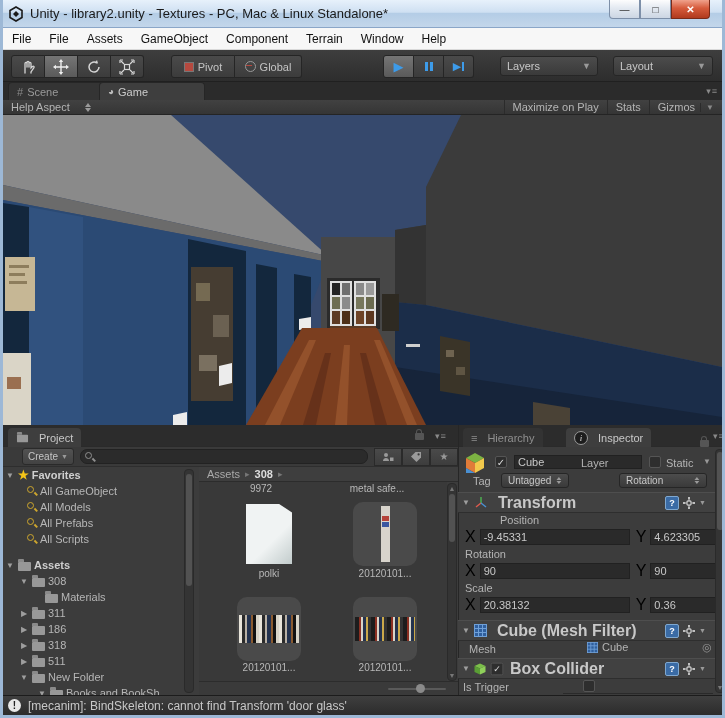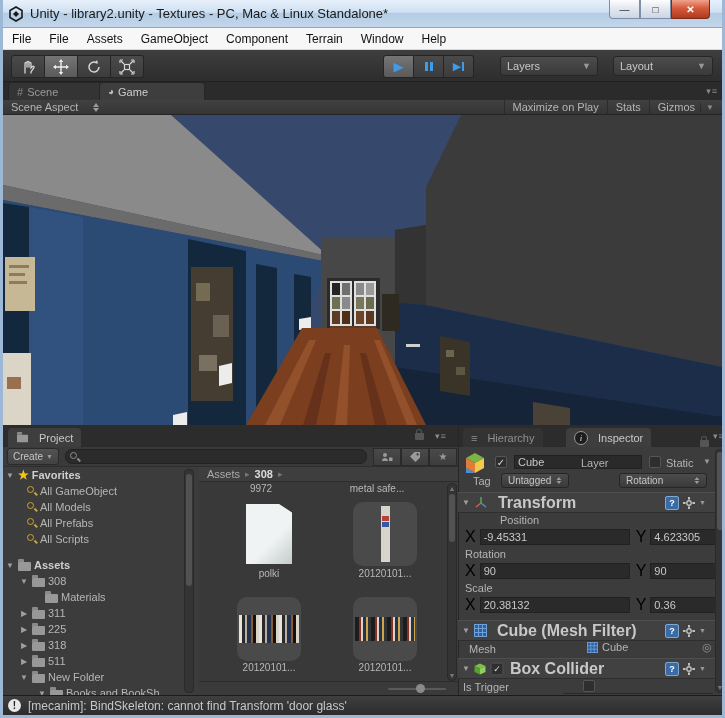--- a/index.html
+++ b/index.html
@@ -37,21 +37,21 @@
   .ud{display:inline-block;width:7px;height:9px;position:relative;margin-left:14px;}
   .ud::before{content:"";position:absolute;left:1px;top:0;border-left:3px solid transparent;border-right:3px solid transparent;border-bottom:4px solid #9a9a9a;}
   .ud::after{content:"";position:absolute;left:1px;bottom:0;border-left:3px solid transparent;border-right:3px solid transparent;border-top:4px solid #9a9a9a;}
   
   .bottomhdr{left:0;top:425px;width:719px;height:22px;background:#2c2c2c;border-bottom:1px solid #2a2a2a;}
   .paneltab{position:absolute;top:3px;height:19px;border-radius:4px 4px 0 0;display:flex;align-items:center;gap:10px;padding:0 8px;font-size:11px;}
   .paneltab.active{background:#3e3e3e;color:#c8c8c8;}
   .paneltab.inactive{background:#333;color:#8f8f8f;}
   .lock{width:9px;height:7px;background:#555;border-radius:1px;position:relative;}
   .lock::before{content:"";position:absolute;top:-4px;left:1px;width:4px;height:3px;border:1.5px solid #555;border-bottom:none;border-radius:3px 3px 0 0;}
-  .createbar{left:0;top:447px;width:455px;height:20px;background:#3a3a3a;border-bottom:1px solid #2e2e2e;display:flex;align-items:center;}
+  .createbar{left:0;top:447px;width:455px;height:20px;background:#3a3a3a;border-bottom:1px solid #2e2e2e;display:flex;align-items:center;padding-left:15px;}
   .createbtn{margin-left:4px;height:15px;padding:0 5px;border-radius:3px;background:linear-gradient(#525252,#424242);border:1px solid #2a2a2a;color:#c6c6c6;font-size:10px;display:flex;align-items:center;gap:3px;}
   .searchwrap{margin-left:6px;width:292px;height:13px;background:#2b2b2b;border:1px solid #222;border-radius:7px;display:flex;align-items:center;padding:0 4px;}
   .searchwrap input{flex:1;background:transparent;border:none;outline:none;color:#ccc;font-size:10px;height:11px;}
   .mag{width:10px;height:10px;position:relative;flex:none;}
   .mag::before{content:"";position:absolute;left:0;top:0;width:5px;height:5px;border:1.5px solid #8f8f8f;border-radius:50%;}
   .mag::after{content:"";position:absolute;left:7px;top:7px;width:4px;height:1.5px;background:#8f8f8f;transform:rotate(45deg);}
   .mag.gold::before{border-color:#cda62e;}
   .mag.gold::after{background:#cda62e;}
   .sicons{margin-left:6px;display:flex;}
   .sicon{width:26px;height:16px;background:linear-gradient(#4a4a4a,#3d3d3d);border:1px solid #2a2a2a;display:flex;align-items:center;justify-content:center;color:#9a9a9a;font-size:10px;}
@@ -139,20 +139,32 @@
           </svg>
       </div>
       <div class="btn" style="width:32px">
         <svg width="16" height="16" viewBox="0 0 16 16">
             <rect x="5.5" y="5.5" width="5" height="5" fill="none" stroke="#d6d6d6" stroke-width="1.2"></rect>
             <path d="M2 2l3 3M14 2l-3 3M2 14l3-3M14 14l-3-3" stroke="#d6d6d6" stroke-width="1.2"></path>
             <path d="M1 1h3M1 1v3M15 1h-3M15 1v3M1 15h3M1 15v-3M15 15h-3M15 15v-3" stroke="#d6d6d6" stroke-width="1.2"></path>
           </svg>
       </div>
     </div>
+    <div class="grp" style="left:168px;">
+      <div class="btn" style="width:62px;gap:4px">
+        <span style="display:inline-block;width:8px;height:8px;background:#b5493f;border:1px solid #777;"></span>
+        <span>Pivot</span>
+      </div>
+      <div class="btn" style="width:66px;gap:4px">
+        <span style="display:inline-block;width:9px;height:9px;border:1.5px solid #999;border-radius:50%;position:relative;">
+            <span style="position:absolute;left:0;top:3px;width:6px;height:1px;background:#b5493f;"></span>
+          </span>
+        <span>Global</span>
+      </div>
+    </div>
     <div class="grp" style="left:380px;">
       <div class="btn sel" style="width:29px">
           <span style="color:#3d9be9;font-size:13px;">▶</span>
         </div>
       <div class="btn" style="width:29px;gap:2px">
           <span style="display:flex;gap:2px;">
             <span style="width:3px;height:9px;background:#3d9be9;"></span>
             <span style="width:3px;height:9px;background:#3d9be9;"></span>
           </span>
         </div>
@@ -178,21 +190,21 @@
     </div>
     <div class="tab active" style="left:96px;width:88px;">
       <span style="color:#bbb;margin-right:4px;font-size:10px;">◕</span>
       <span>Game</span>
     </div>
     <div class="abs panelmenu" style="right:4px;top:4px;">▾≡</div>
   </div>
 
   <div class="abs gamebar">
     <div style="display:flex;align-items:center;padding-left:8px;">
-      <span>Scene Aspect</span>
+      <span>Help Aspect</span>
         <span class="ud"></span>
     </div>
     <div class="gb-right">
       <div class="gb-item">
           <span>Maximize on Play</span>
         </div>
       <div class="gb-item">
           <span>Stats</span>
         </div>
       <div class="gb-item">
@@ -349,21 +361,21 @@
         <span>Materials</span>
     </div>
     <div class="trow" style="padding-left:16px;">
       <span class="arrow">▶</span>
         <span class="fold"></span>
         <span>311</span>
     </div>
     <div class="trow" style="padding-left:16px;">
       <span class="arrow">▶</span>
         <span class="fold"></span>
-        <span>225</span>
+        <span>186</span>
     </div>
     <div class="trow" style="padding-left:16px;">
       <span class="arrow">▶</span>
         <span class="fold"></span>
         <span>318</span>
     </div>
     <div class="trow" style="padding-left:16px;">
       <span class="arrow">▶</span>
         <span class="fold"></span>
         <span>511</span>

